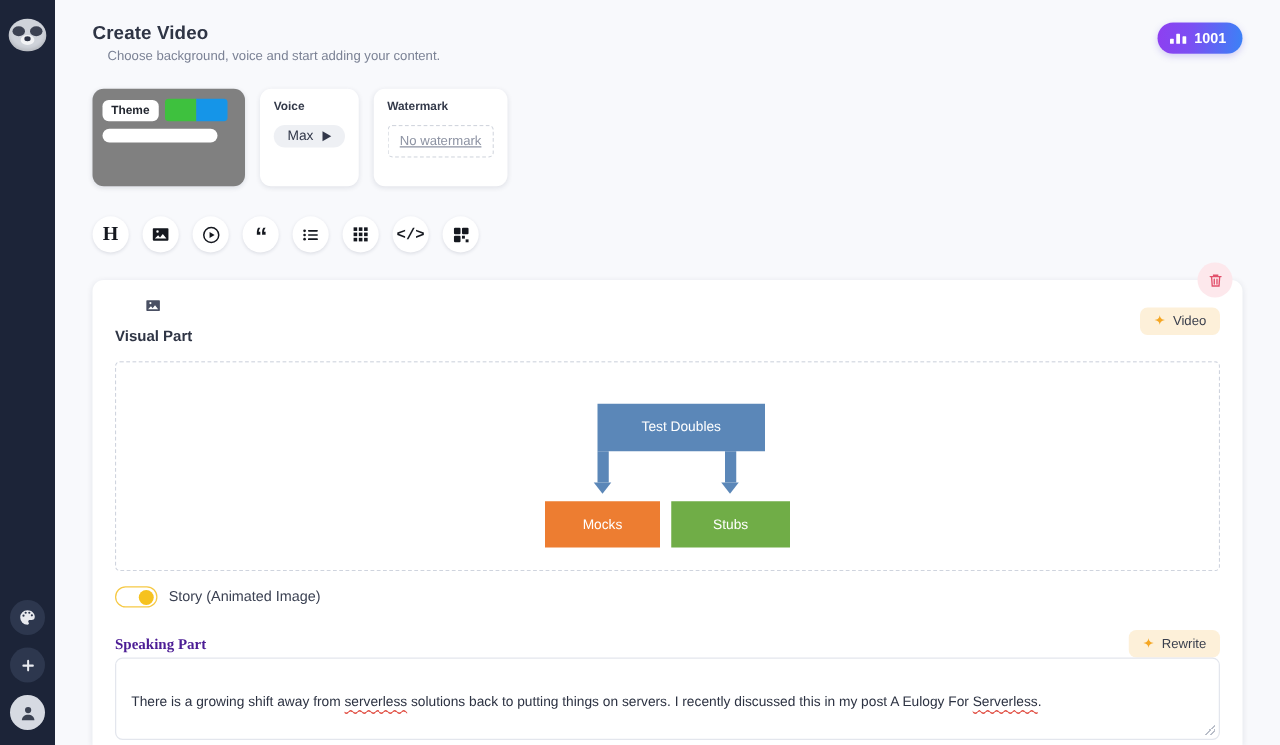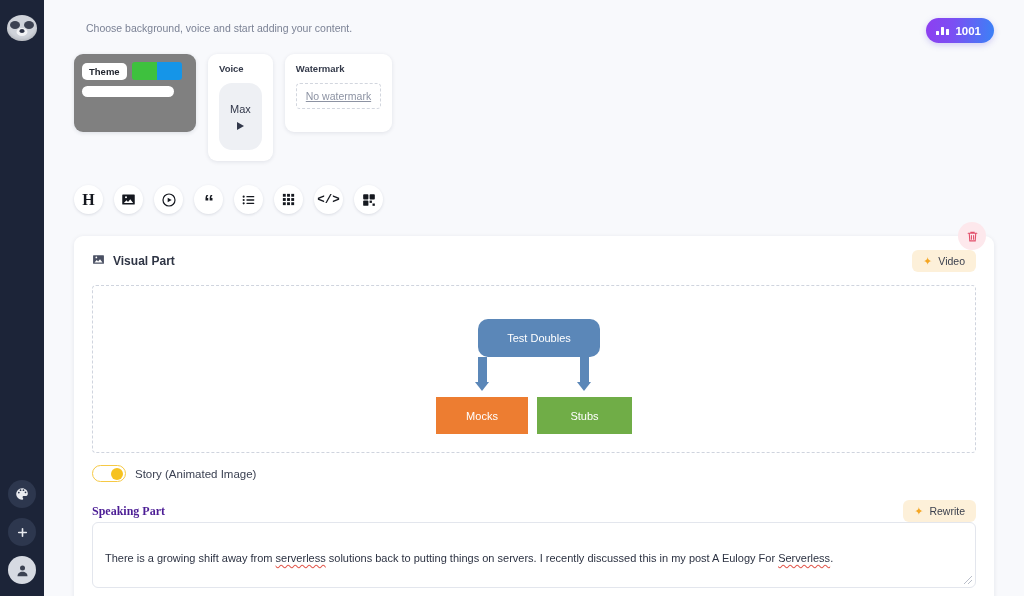--- a/index.html
+++ b/index.html
@@ -130,24 +130,23 @@
     padding: 9px 11px 11px 11px;
     min-height: 78px;
   }
   .mini-card .label {
     font-size: 9.5px; font-weight: bold; color: #343a4a;
   }
   .voice-pill {
     margin-top: 9px;
     display: inline-flex; align-items: center; gap: 7px;
     background: #eef0f4; border-radius: 13px;
-    padding: 20px 11px;
+    padding: 3px 11px;
     font-size: 11px; color: #32384a;
     cursor: pointer;
-    flex-direction: column;
   }
   .play-tri {
     width: 0; height: 0;
     border-left: 7px solid #32384a;
     border-top: 4.5px solid transparent;
     border-bottom: 4.5px solid transparent;
   }
   .wm-input {
     margin-top: 9px;
     border: 1px dashed #d2d6de;
@@ -188,21 +187,21 @@
     width: 28px; height: 28px; border-radius: 50%;
     background: #fde8ec;
     display: flex; align-items: center; justify-content: center;
     cursor: pointer;
   }
   .block-head {
     display: flex; align-items: center; justify-content: space-between;
   }
   .block-title {
     display: flex; align-items: center; gap: 8px;
-    font-size: 12px; font-weight: bold; color: #2f3545;
+    font-size: 12px; font-weight: bold; color: #2f3545; flex-direction: column;
   }
   .ai-btn {
     display: inline-flex; align-items: center; gap: 6px;
     background: #fdf0d9; border-radius: 6px;
     padding: 5px 11px;
     font-size: 10.5px; color: #3a3f4d;
     cursor: pointer;
   }
   .spark { color: #f5a623; font-size: 11px; line-height: 1; }
 
@@ -217,21 +216,21 @@
   }
 
   
   .diagram { position: relative; width: 196px; height: 100px; }
   .d-box {
     position: absolute;
     display: flex; align-items: center; justify-content: center;
     color: #fff; font-size: 11px;
     font-family: "Liberation Sans", sans-serif;
   }
-  .d-root  { left: 42px; top: 0;   width: 122px; height: 38px; border-radius: 10px; }
+  .d-root  { left: 42px; top: 0;   width: 134px; height: 38px; }
   .d-left  { left: 0;    top: 78px; width: 92px;  height: 37px; }
   .d-right { left: 101px;top: 78px; width: 95px;  height: 37px; }
   .arrow { position: absolute; width: 14px; }
   .arrow .stem { width: 9px; height: 25px; margin: 0 auto; }
   .arrow .head {
     width: 0; height: 0;
     border-left: 7px solid transparent;
     border-right: 7px solid transparent;
     border-top: 9px solid;
   }
@@ -308,20 +307,21 @@
       <svg width="15" height="15" viewBox="0 0 24 24" fill="currentColor" aria-hidden="true">
         <circle cx="12" cy="8" r="4"></circle>
         <path d="M4 21c0-4.4 3.6-7 8-7s8 2.6 8 7z"></path>
       </svg>
     </div>
   </div>
 </div>
 
 <div class="main">
 
+  <div class="page-title">Create Video</div>
   <div class="page-sub">Choose background, voice and start adding your content.</div>
 
   <div class="credits">
     <span class="blocks">
         <i></i>
         <i></i>
         <i></i>
       </span>
     <span>1001</span>
   </div>

